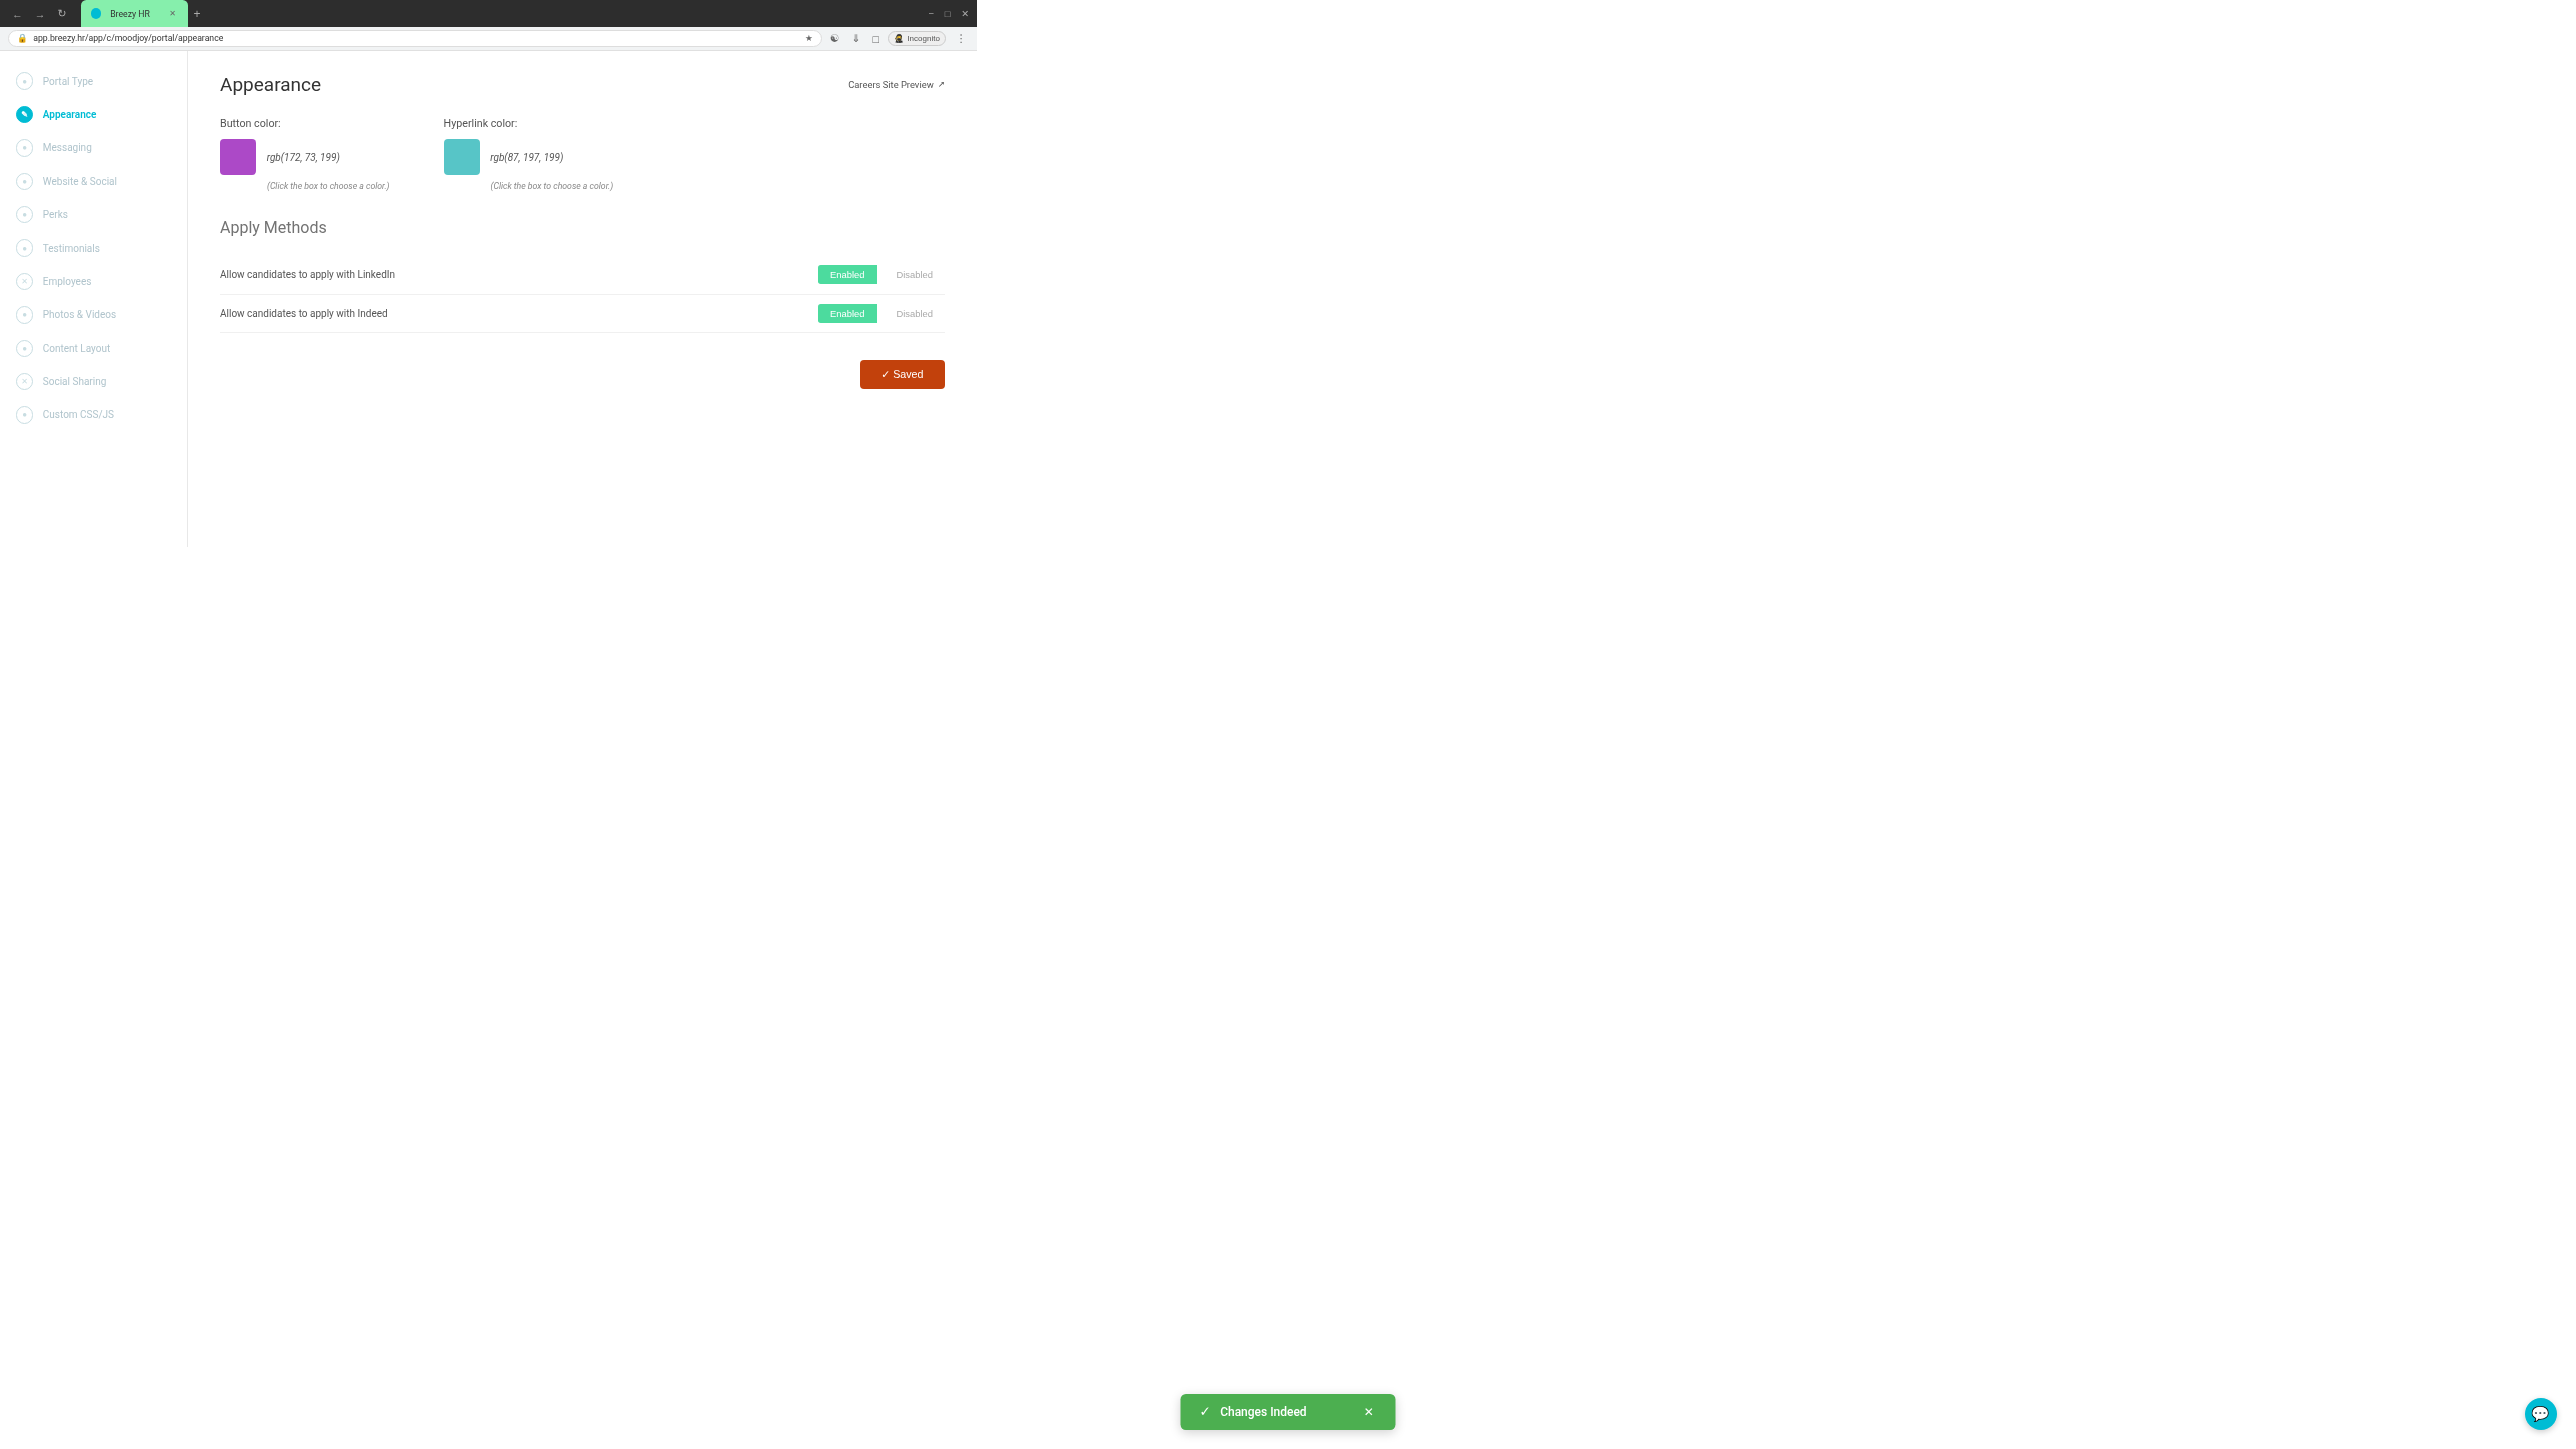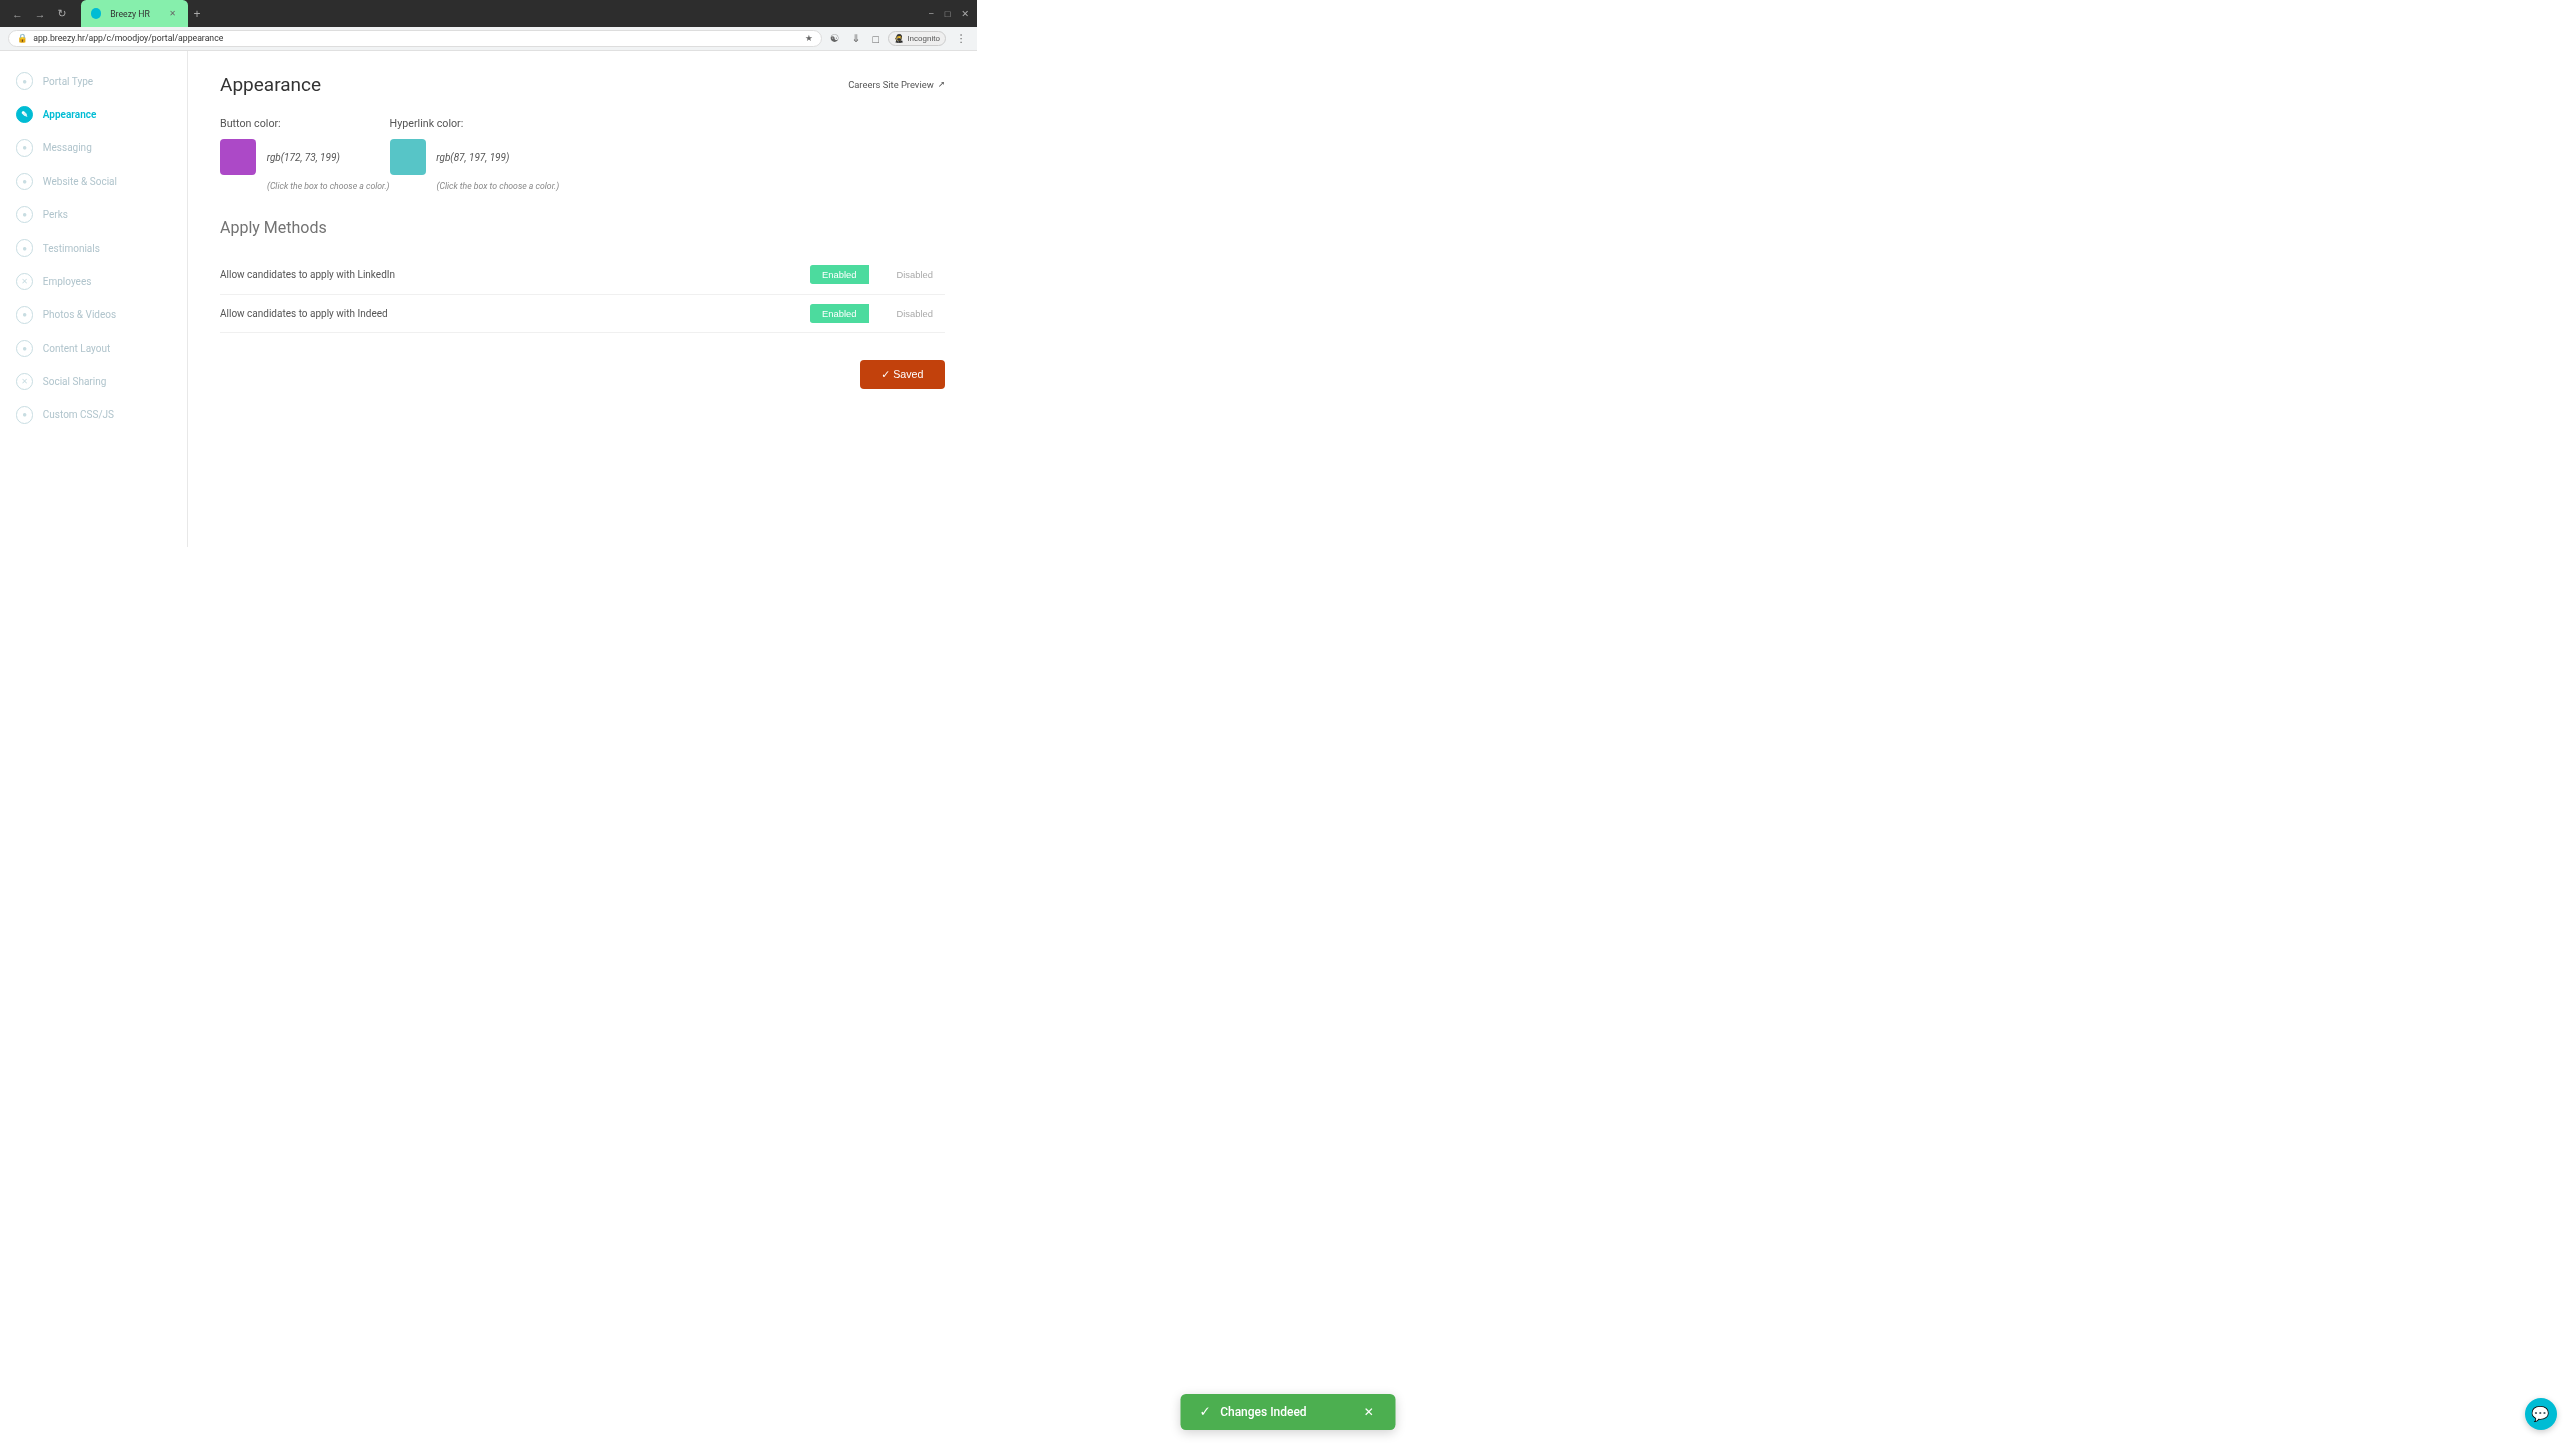--- a/index.html
+++ b/index.html
@@ -206,20 +206,21 @@
       display: flex;
       align-items: center;
       gap: 4px;
       color: #555;
       font-size: 9.4px;
       text-decoration: none;
       cursor: pointer;
     }
     .color-section {
       display: flex;
+      gap: 54px;
       margin-bottom: 27px;
     }
     .color-group label {
       display: block;
       font-size: 10.7px;
       color: #555;
       margin-bottom: 9.4px;
     }
     .color-row {
       display: flex;
@@ -262,21 +263,21 @@
       padding: 9.4px 0;
       border-bottom: 0.7px solid #f0f0f0;
     }
     .apply-method-label {
       font-size: 10px;
       color: #555;
     }
     .toggle-group {
       display: flex;
       align-items: flex-end;
-      gap: 16px;
+      gap: 8px;
     }
     .toggle-btn {
       padding: 4px 12px;
       font-size: 9.4px;
       border: none;
       cursor: pointer;
       font-weight: 500;
     }
     .toggle-btn.enabled {
       background: #4cdb9e;

